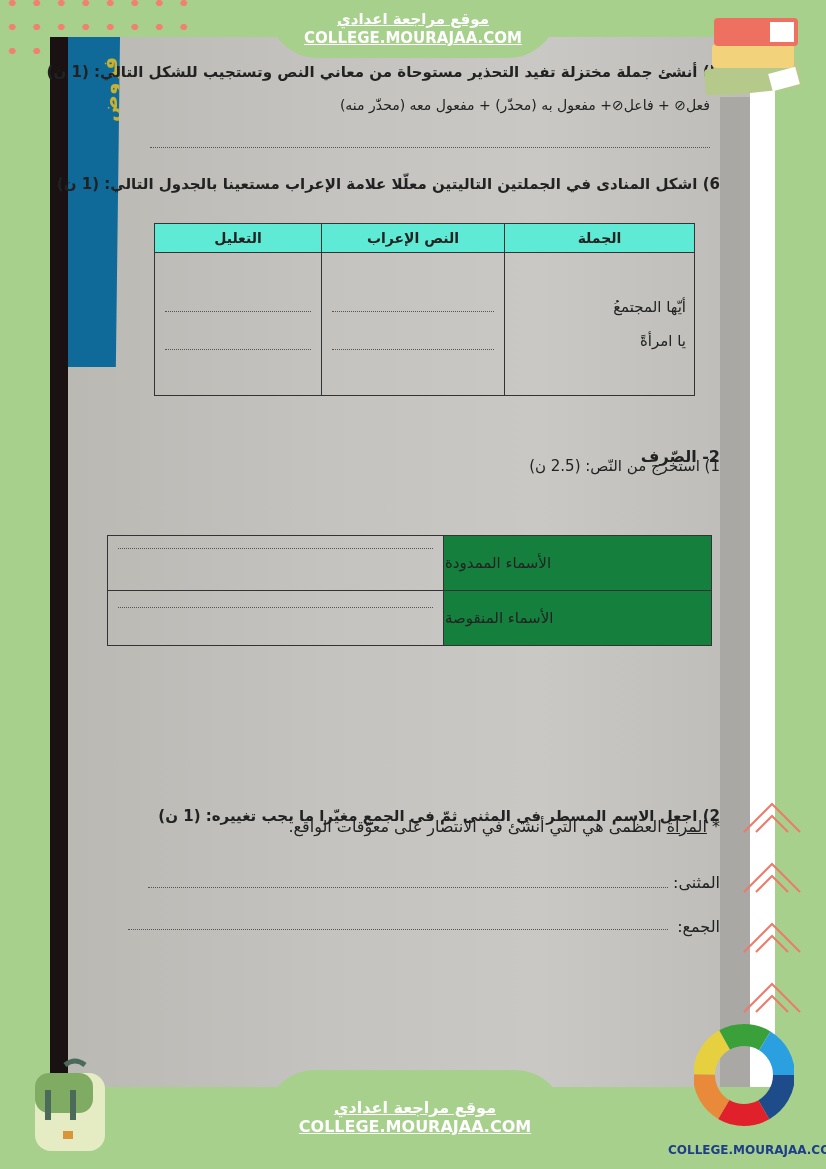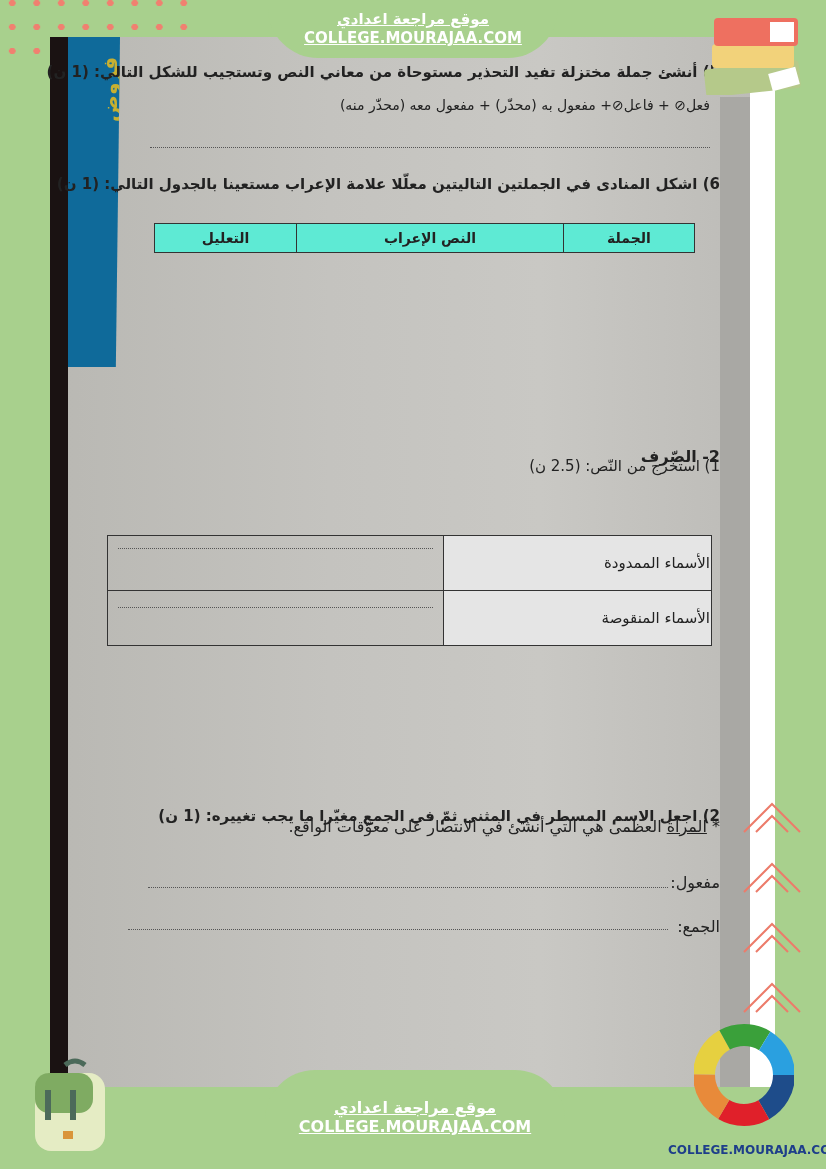--- a/index.html
+++ b/index.html
@@ -24,21 +24,21 @@
   .sheet { position:absolute; left:100px; top:45px; width:620px; direction:rtl; color:#222; }
   .q { position:absolute; right:0; font-size:15px; font-weight:bold; white-space:nowrap; }
   .formula { position:absolute; right:10px; font-size:14px; white-space:nowrap; }
   .dotline { position:absolute; border-bottom:1px dotted #555; height:0; }
   table { border-collapse:collapse; position:absolute; }
   .t1 { left:54px; top:178px; width:541px; }
   .t1 th { background:#5eead4; font-size:14px; height:26px; border:1.5px solid #333; font-weight:bold; }
   .t1 td { border:1.5px solid #333; height:140px; vertical-align:middle; font-size:15px; position:relative; }
   .t2 { left:7px; top:490px; width:605px; }
   .t2 td { border:1.5px solid #333; height:52px; font-size:15px; }
-  .t2 td.lbl { background:#e5e5e5; width:265px; text-align:right; }
+  .t2 td.lbl { background:#15803d; width:265px; text-align:left; }
   .band { position:absolute; background:#a8d08d; border-radius:0 0 50px 50px; text-align:center; color:#fff;
     text-decoration:underline; font-weight:bold; }
   .band.top { left:268px; top:0; width:290px; height:58px; }
   .band.bottom { left:265px; top:1070px; width:300px; height:99px; border-radius:50px 50px 0 0; }
   .band div { font-size:15px; line-height:19px; }
   .chev { position:absolute; left:742px; width:60px; height:44px; }
   .logo-text { position:absolute; left:668px; top:1143px; color:#1e3e8a; font-weight:bold; font-size:12px; }
 </style>
 </head>
 <body>
@@ -62,20 +62,34 @@
 
   <div class="q" style="top:130px;">6) اشكل المنادى في الجملتين التاليتين معلّلا علامة الإعراب مستعينا بالجدول التالي: (1 ن)</div>
 
   <table class="t1">
     <tbody>
         <tr>
       <th>الجملة</th>
       <th>النص الإعراب</th>
       <th>التعليل</th>
     </tr>
+    <tr>
+      <td style="width:180px; padding-right:8px; line-height:34px;">
+        <div>أيّها المجتمعُ</div>
+        <div>يا امرأةً</div>
+      </td>
+      <td style="width:180px;">
+        <div class="dotline" style="left:10px; right:10px; top:58px;"></div>
+        <div class="dotline" style="left:10px; right:10px; top:96px;"></div>
+      </td>
+      <td>
+        <div class="dotline" style="left:10px; right:10px; top:58px;"></div>
+        <div class="dotline" style="left:10px; right:10px; top:96px;"></div>
+      </td>
+    </tr>
   </tbody>
     </table>
 
   <div class="q" style="top:402px; font-size:16px;">2- الصّرف</div>
   <div class="q" style="top:412px; font-weight:normal; font-size:15px;">1) استخرج من النّص: (2.5 ن)</div>
 
   <table class="t2">
     <tbody>
         <tr>
       <td class="lbl">الأسماء الممدودة</td>
@@ -89,21 +103,21 @@
             <div class="dotline" style="left:10px; right:10px; top:16px;"></div>
           </td>
     </tr>
   </tbody>
     </table>
 
   <div class="q" style="top:762px;">2) اجعل الاسم المسطر في المثنى ثمّ في الجمع مغيّرا ما يجب تغييره: (1 ن)</div>
   <div class="q" style="top:772px; font-weight:normal; font-size:16px;">
     <span>* </span><span style="text-decoration:underline;">المرأة</span><span> العظمى هي التي أنشئ في الانتصار على معوّقات الواقع.</span>
   </div>
-  <div class="q" style="top:828px; font-weight:normal; font-size:16px;">مفعول:</div>
+  <div class="q" style="top:828px; font-weight:normal; font-size:16px;">المثنى:</div>
   <div class="dotline" style="right:52px; width:520px; top:842px;"></div>
   <div class="q" style="top:872px; font-weight:normal; font-size:16px;">الجمع:</div>
   <div class="dotline" style="right:52px; width:540px; top:884px;"></div>
 </div>
 
 <div class="green-right"></div>
 
 <svg style="position:absolute; left:700px; top:10px;" width="112" height="85">
   <rect x="5" y="55" width="95" height="28" rx="4" fill="#b5c98a" transform="rotate(-6 50 70)"></rect>
   <rect x="12" y="34" width="82" height="24" rx="4" fill="#f2d27a"></rect>

